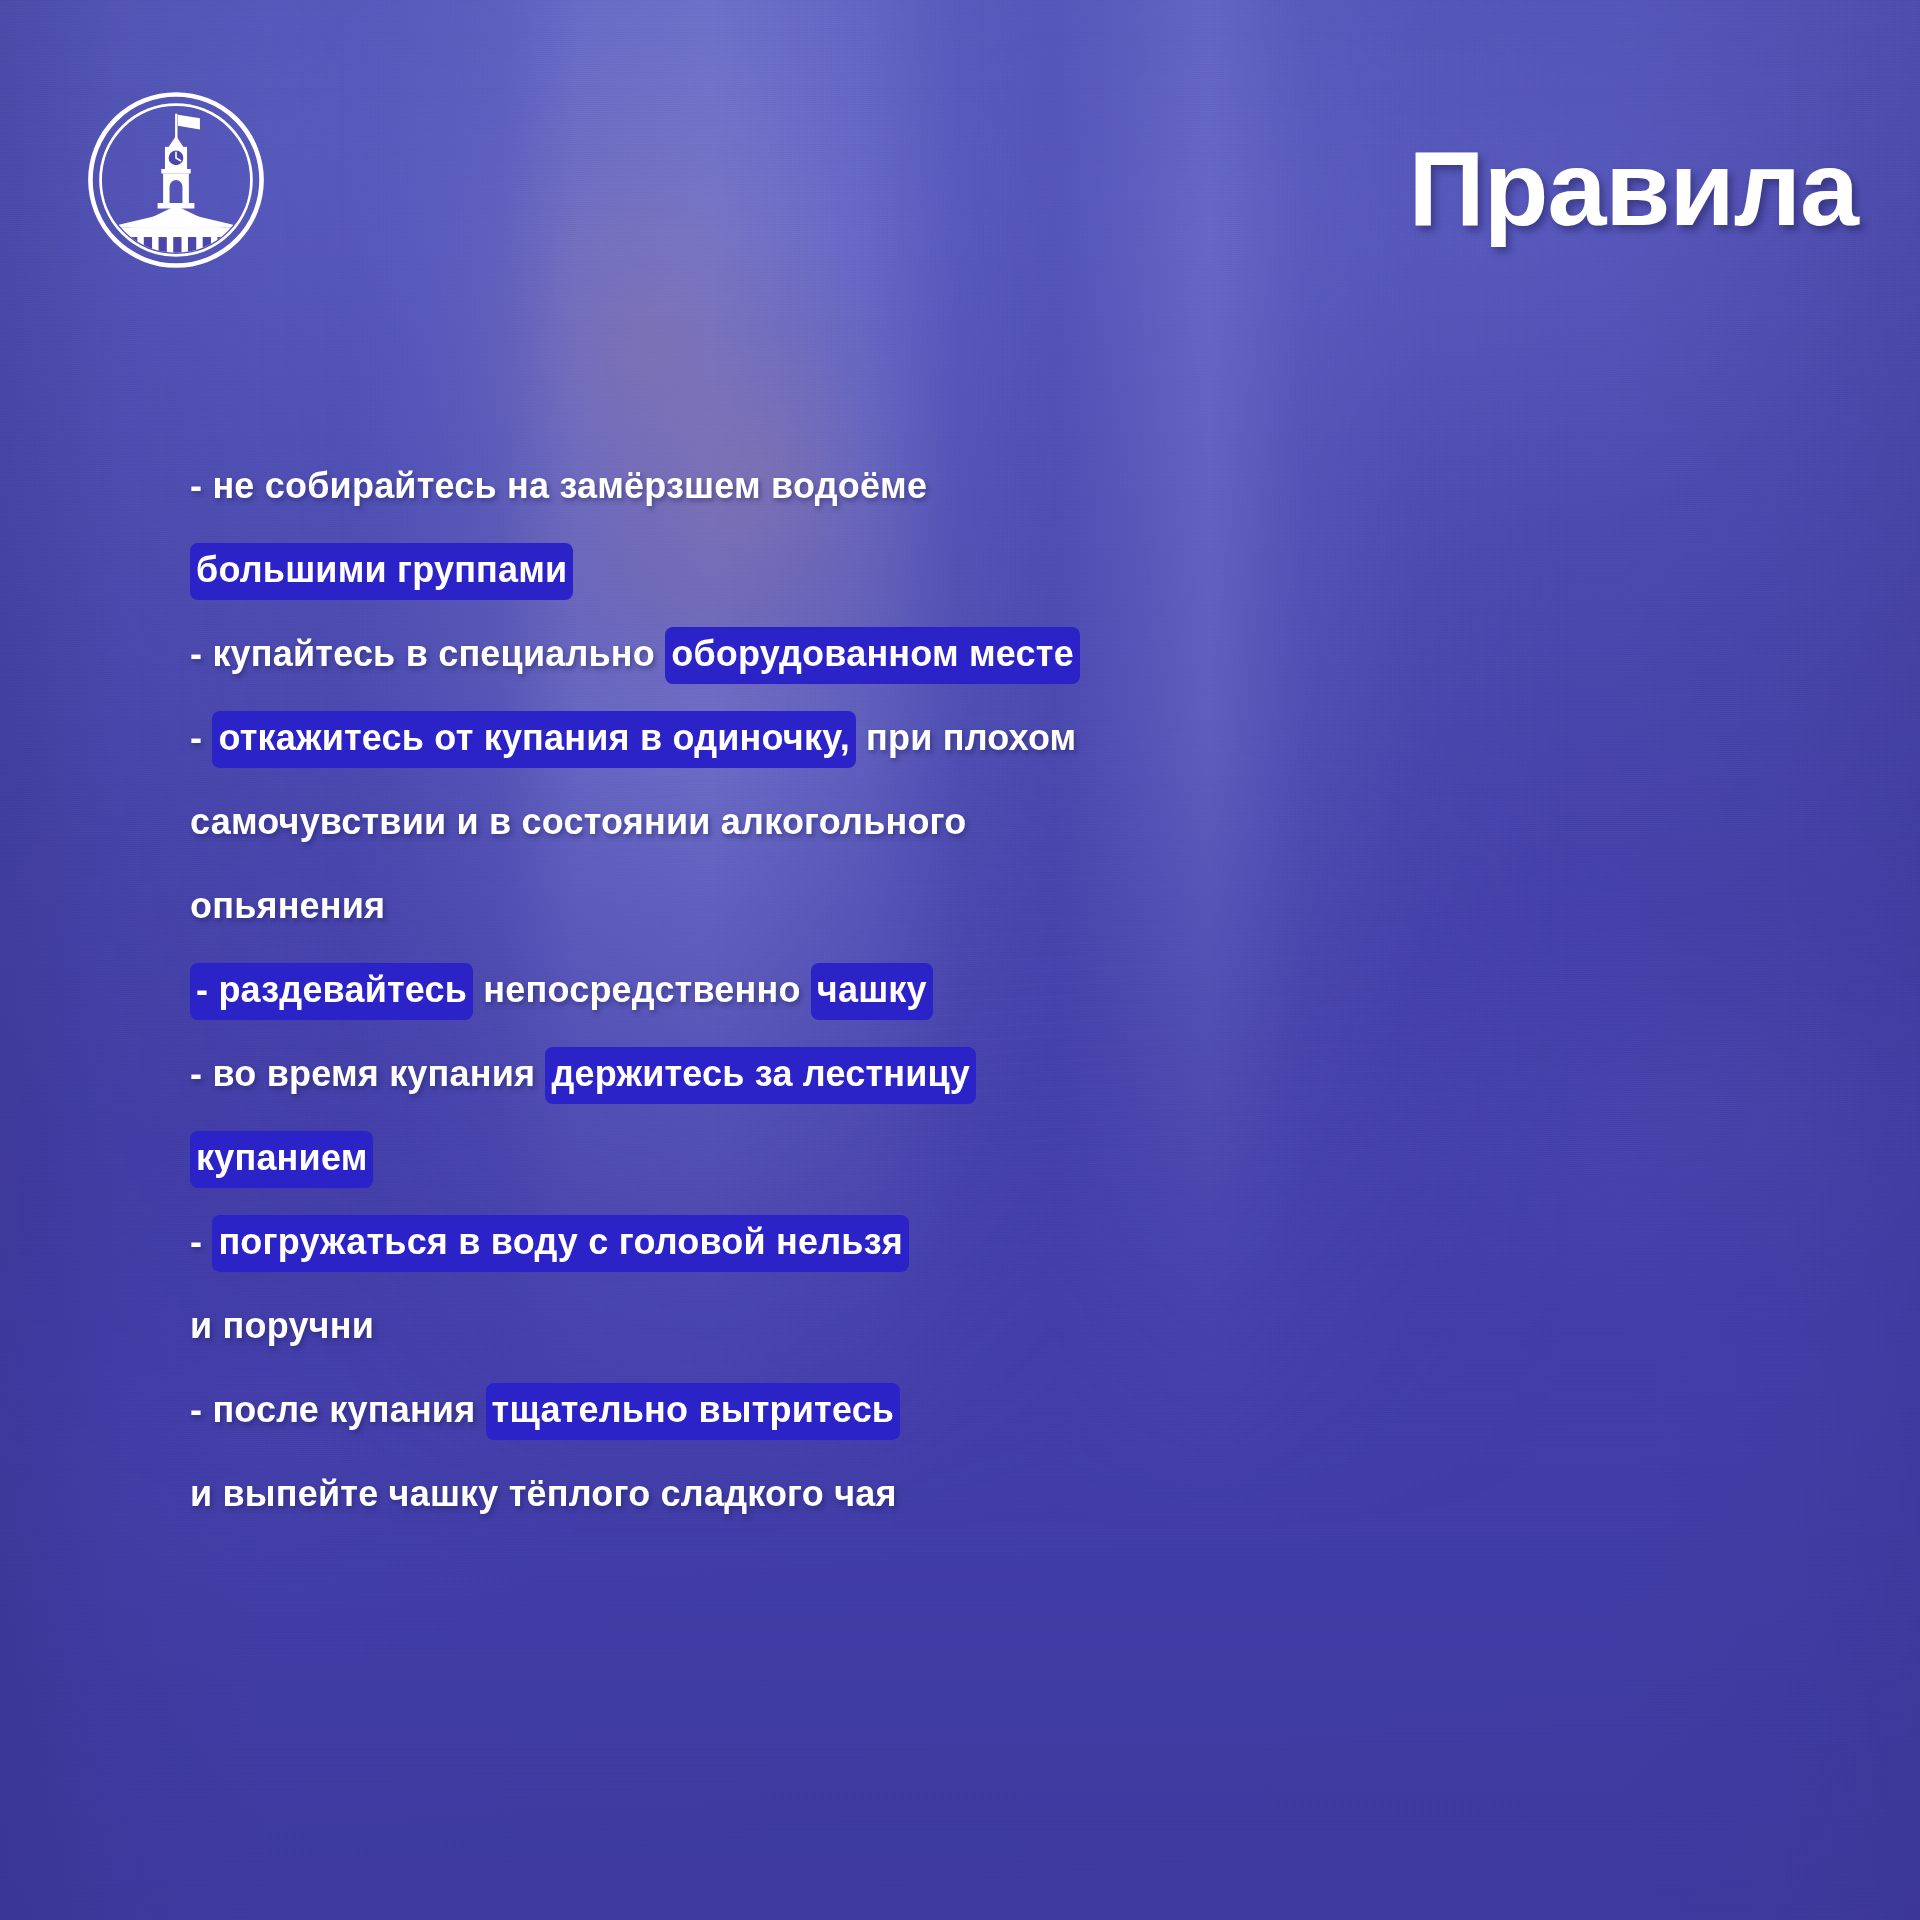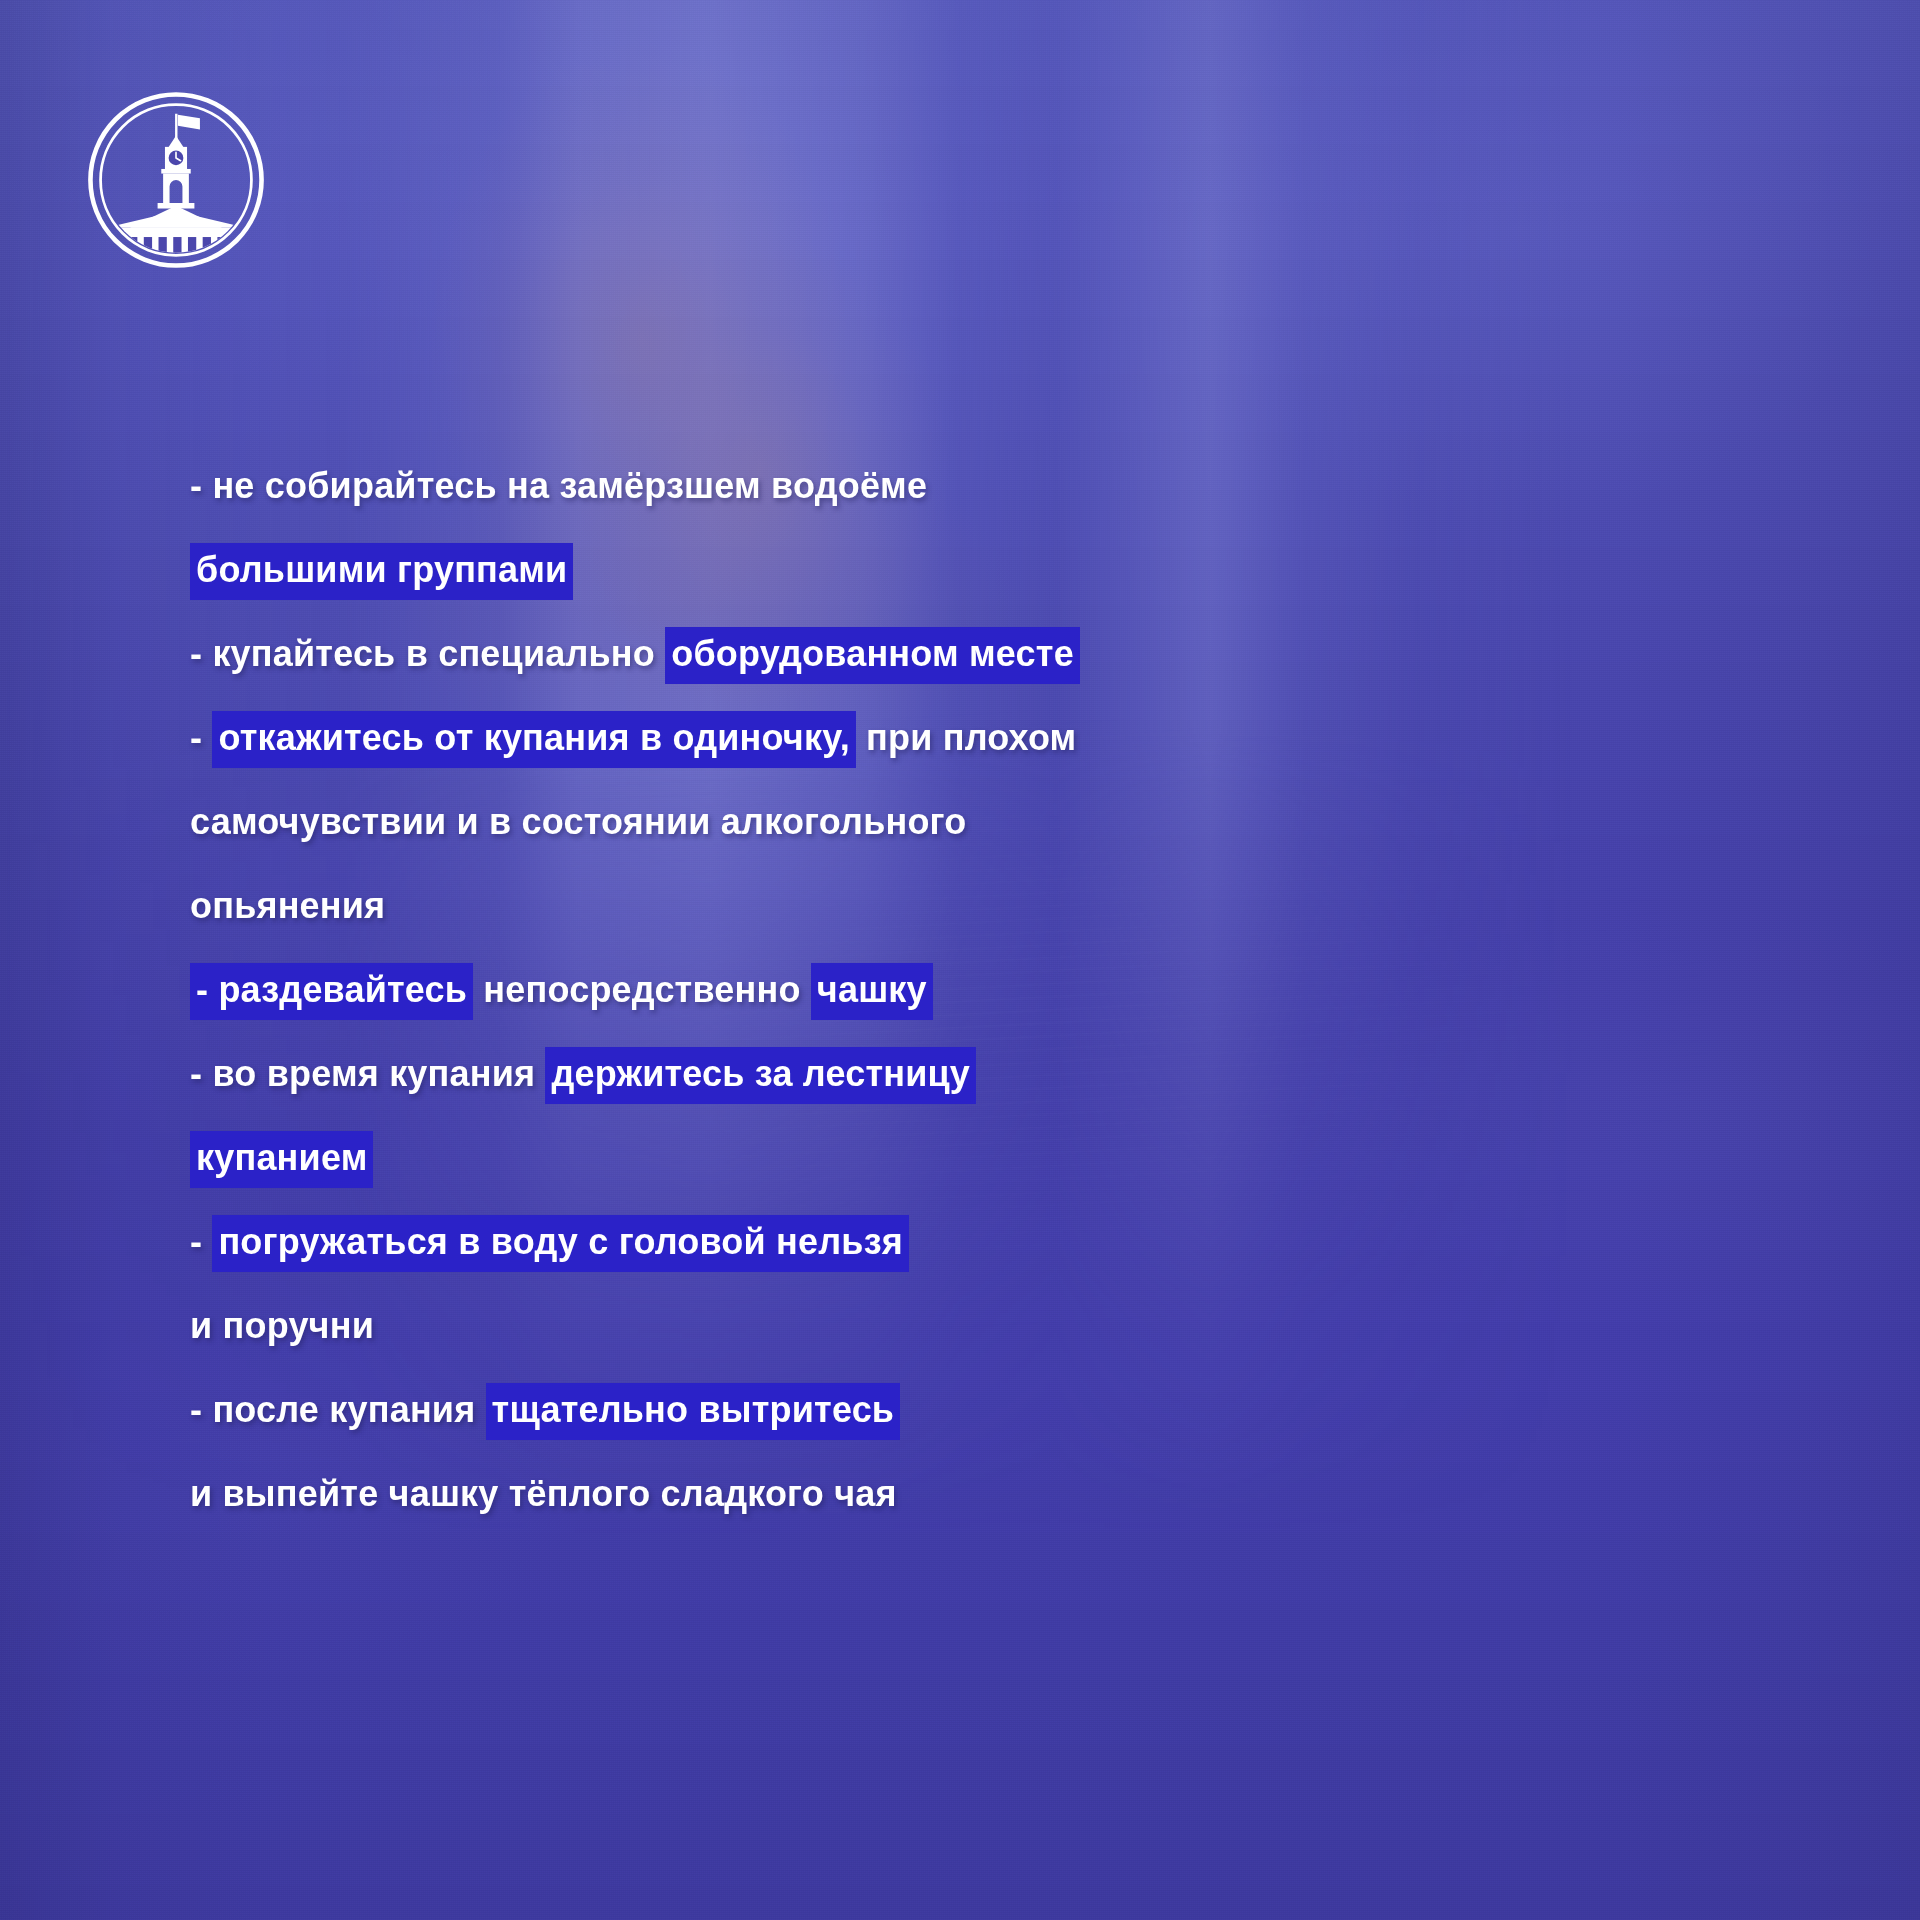--- a/index.html
+++ b/index.html
@@ -146,20 +146,21 @@
   }
   .rule-line .seg {
     display: inline;
     padding: 6px 6px 10px 6px;
     box-decoration-break: clone;
     -webkit-box-decoration-break: clone;
   }
   .rule-line .seg.hl {
     background: #2b22c8;
     text-shadow: none;
+    border-radius: 8px;
   }
   .rule-line .seg.plain { padding-left: 0; padding-right: 0; }
 </style>
 </head>
 <body>
 
 <div id="poster">
 
   <div class="bg-layer bg-base"></div>
   <div class="bg-layer bg-figure"></div>
@@ -218,20 +219,21 @@
           <path d="M78 206 v-16 a10 10 0 0 1 20 0 v16 z"></path>
           <path d="M102 206 v-16 a10 10 0 0 1 20 0 v16 z"></path>
           <path d="M54 206 v-14 a9 9 0 0 1 18 0 v14 z"></path>
           <path d="M128 206 v-14 a9 9 0 0 1 18 0 v14 z"></path>
         </g>
       </g>
     </svg>
   </div>
 
   <h1 class="title">
+    <span class="t-line">Правила</span>
   </h1>
 
   <div class="rules" id="rules-container">
       <div class="rule-line"><span class="seg plain">- не собирайтесь на замёрзшем водоёме</span></div>
       <div class="rule-line"><span class="seg hl">большими группами</span></div>
       <div class="rule-line"><span class="seg plain">- купайтесь в специально </span><span class="seg hl">оборудованном месте</span></div>
       <div class="rule-line"><span class="seg plain">- </span><span class="seg hl">откажитесь от купания в одиночку,</span><span class="seg plain"> при плохом</span></div>
       <div class="rule-line"><span class="seg plain">самочувствии и в состоянии алкогольного</span></div>
       <div class="rule-line"><span class="seg plain">опьянения</span></div>
       <div class="rule-line"><span class="seg hl">- раздевайтесь</span><span class="seg plain"> непосредственно </span><span class="seg hl">чашку</span></div>

